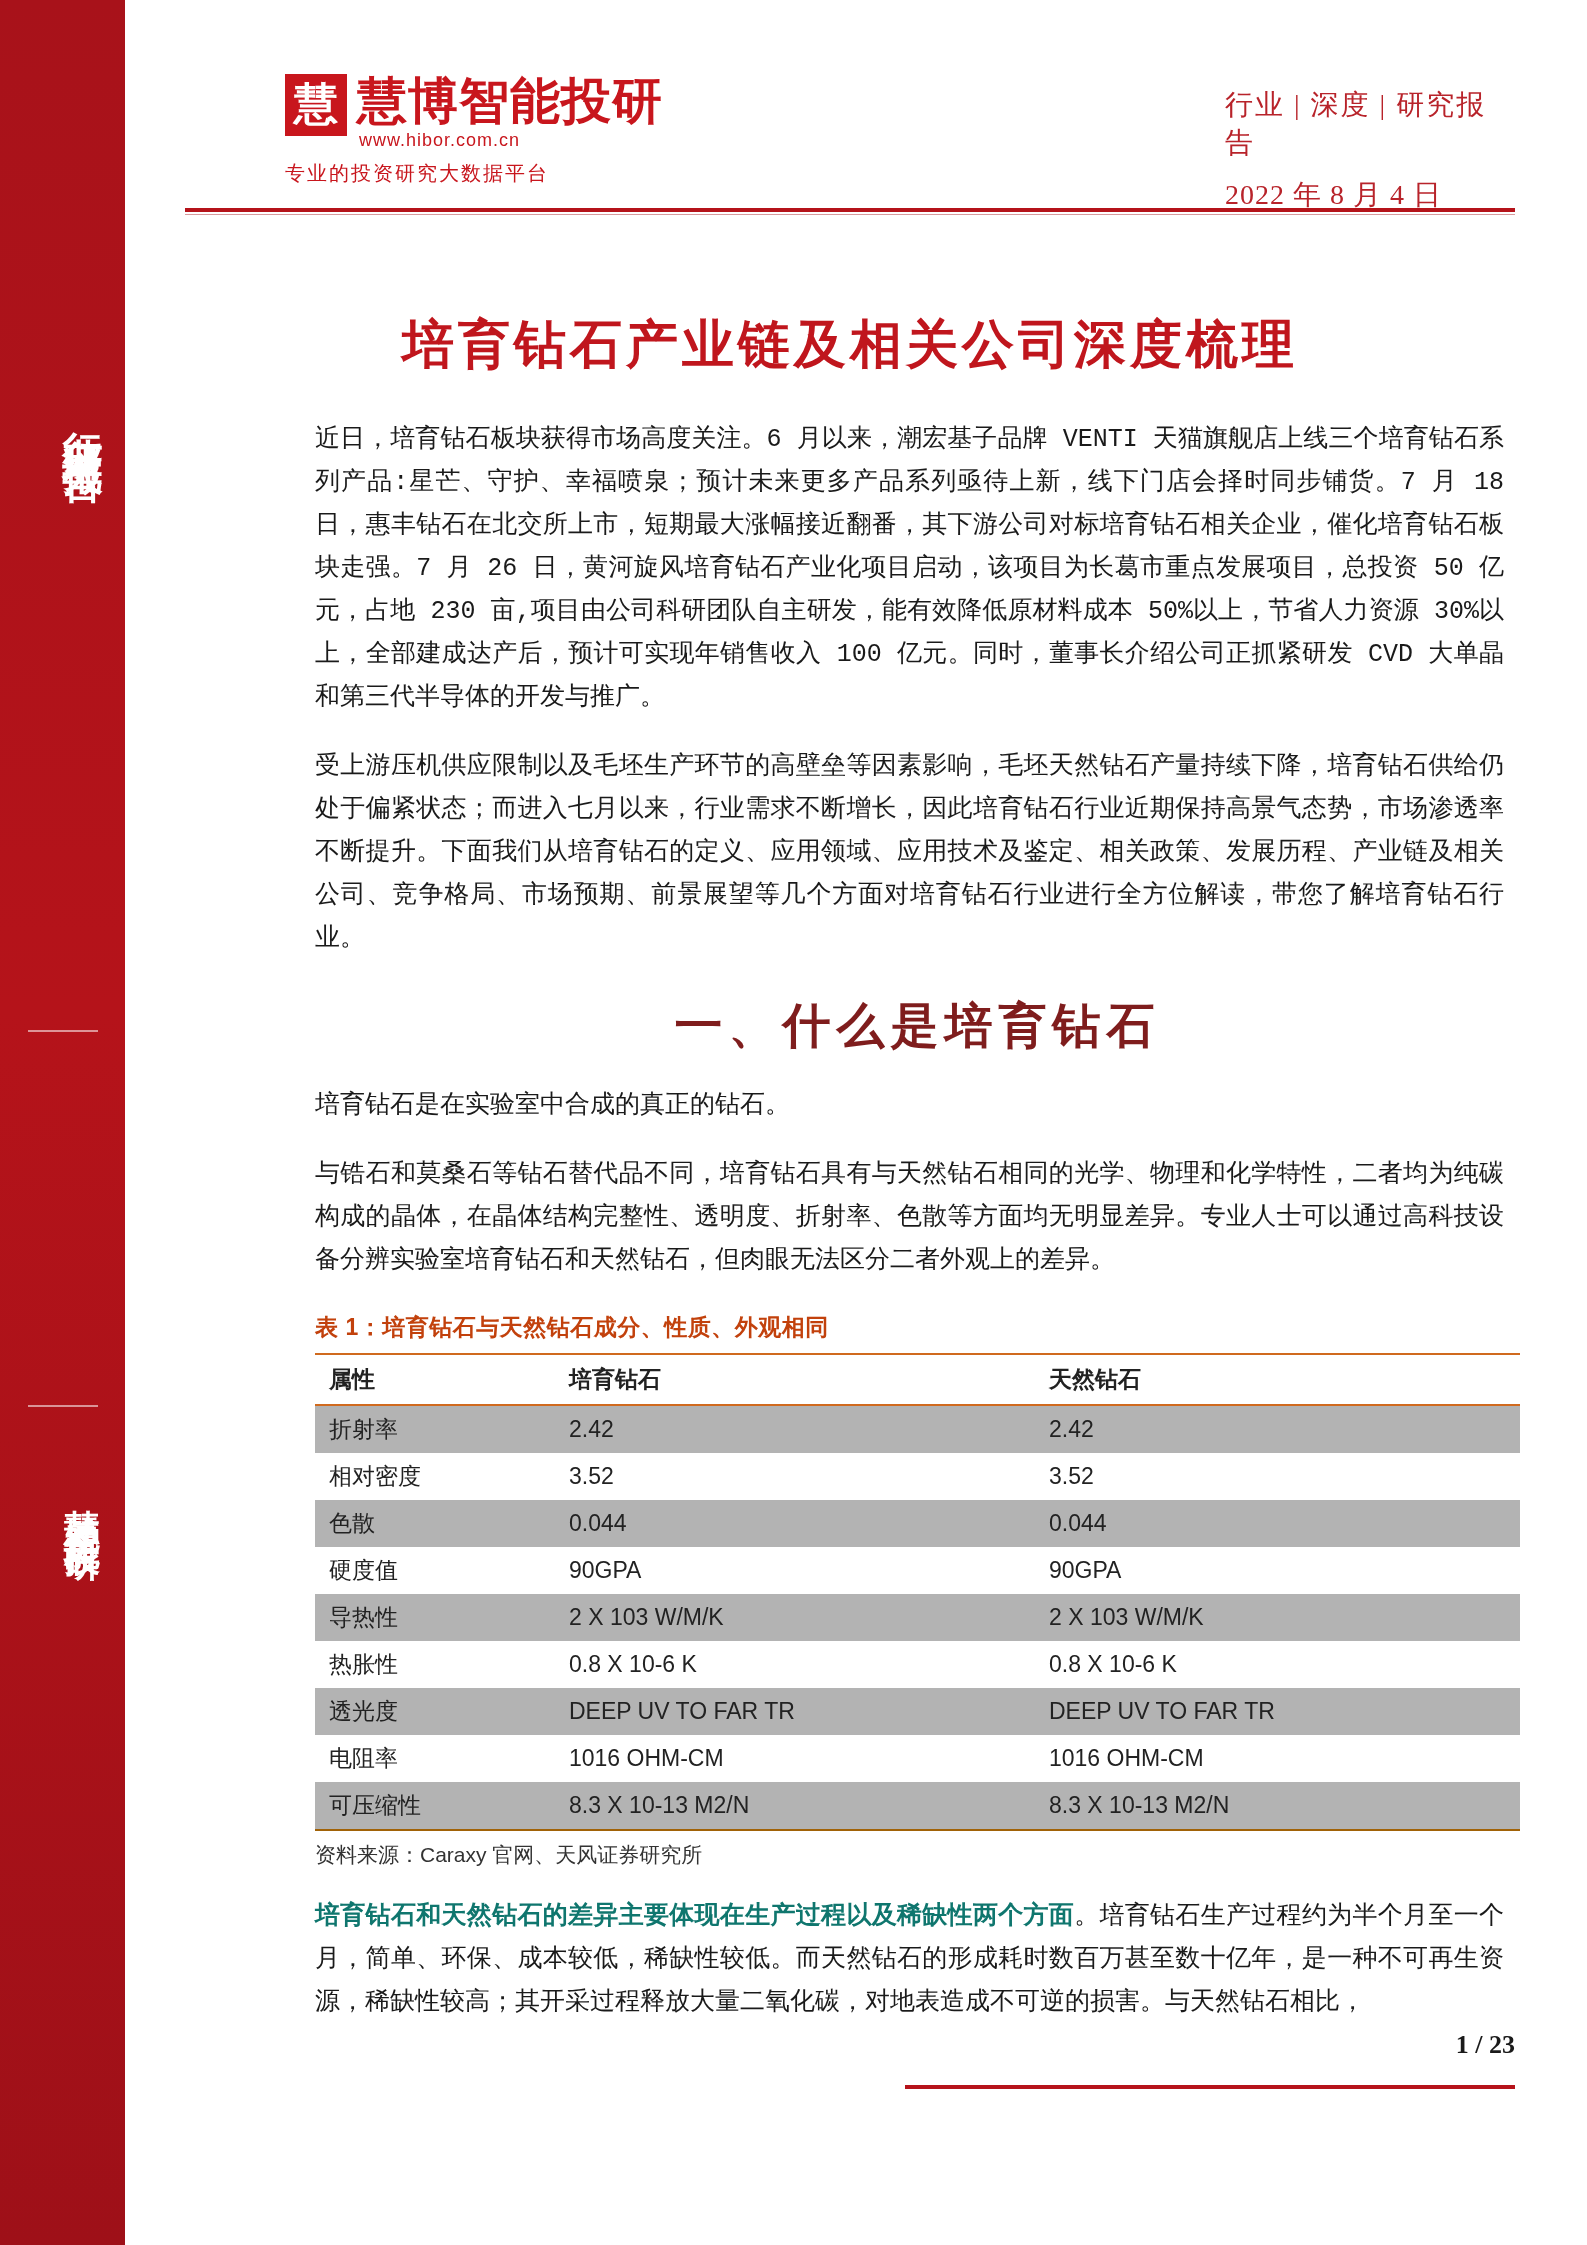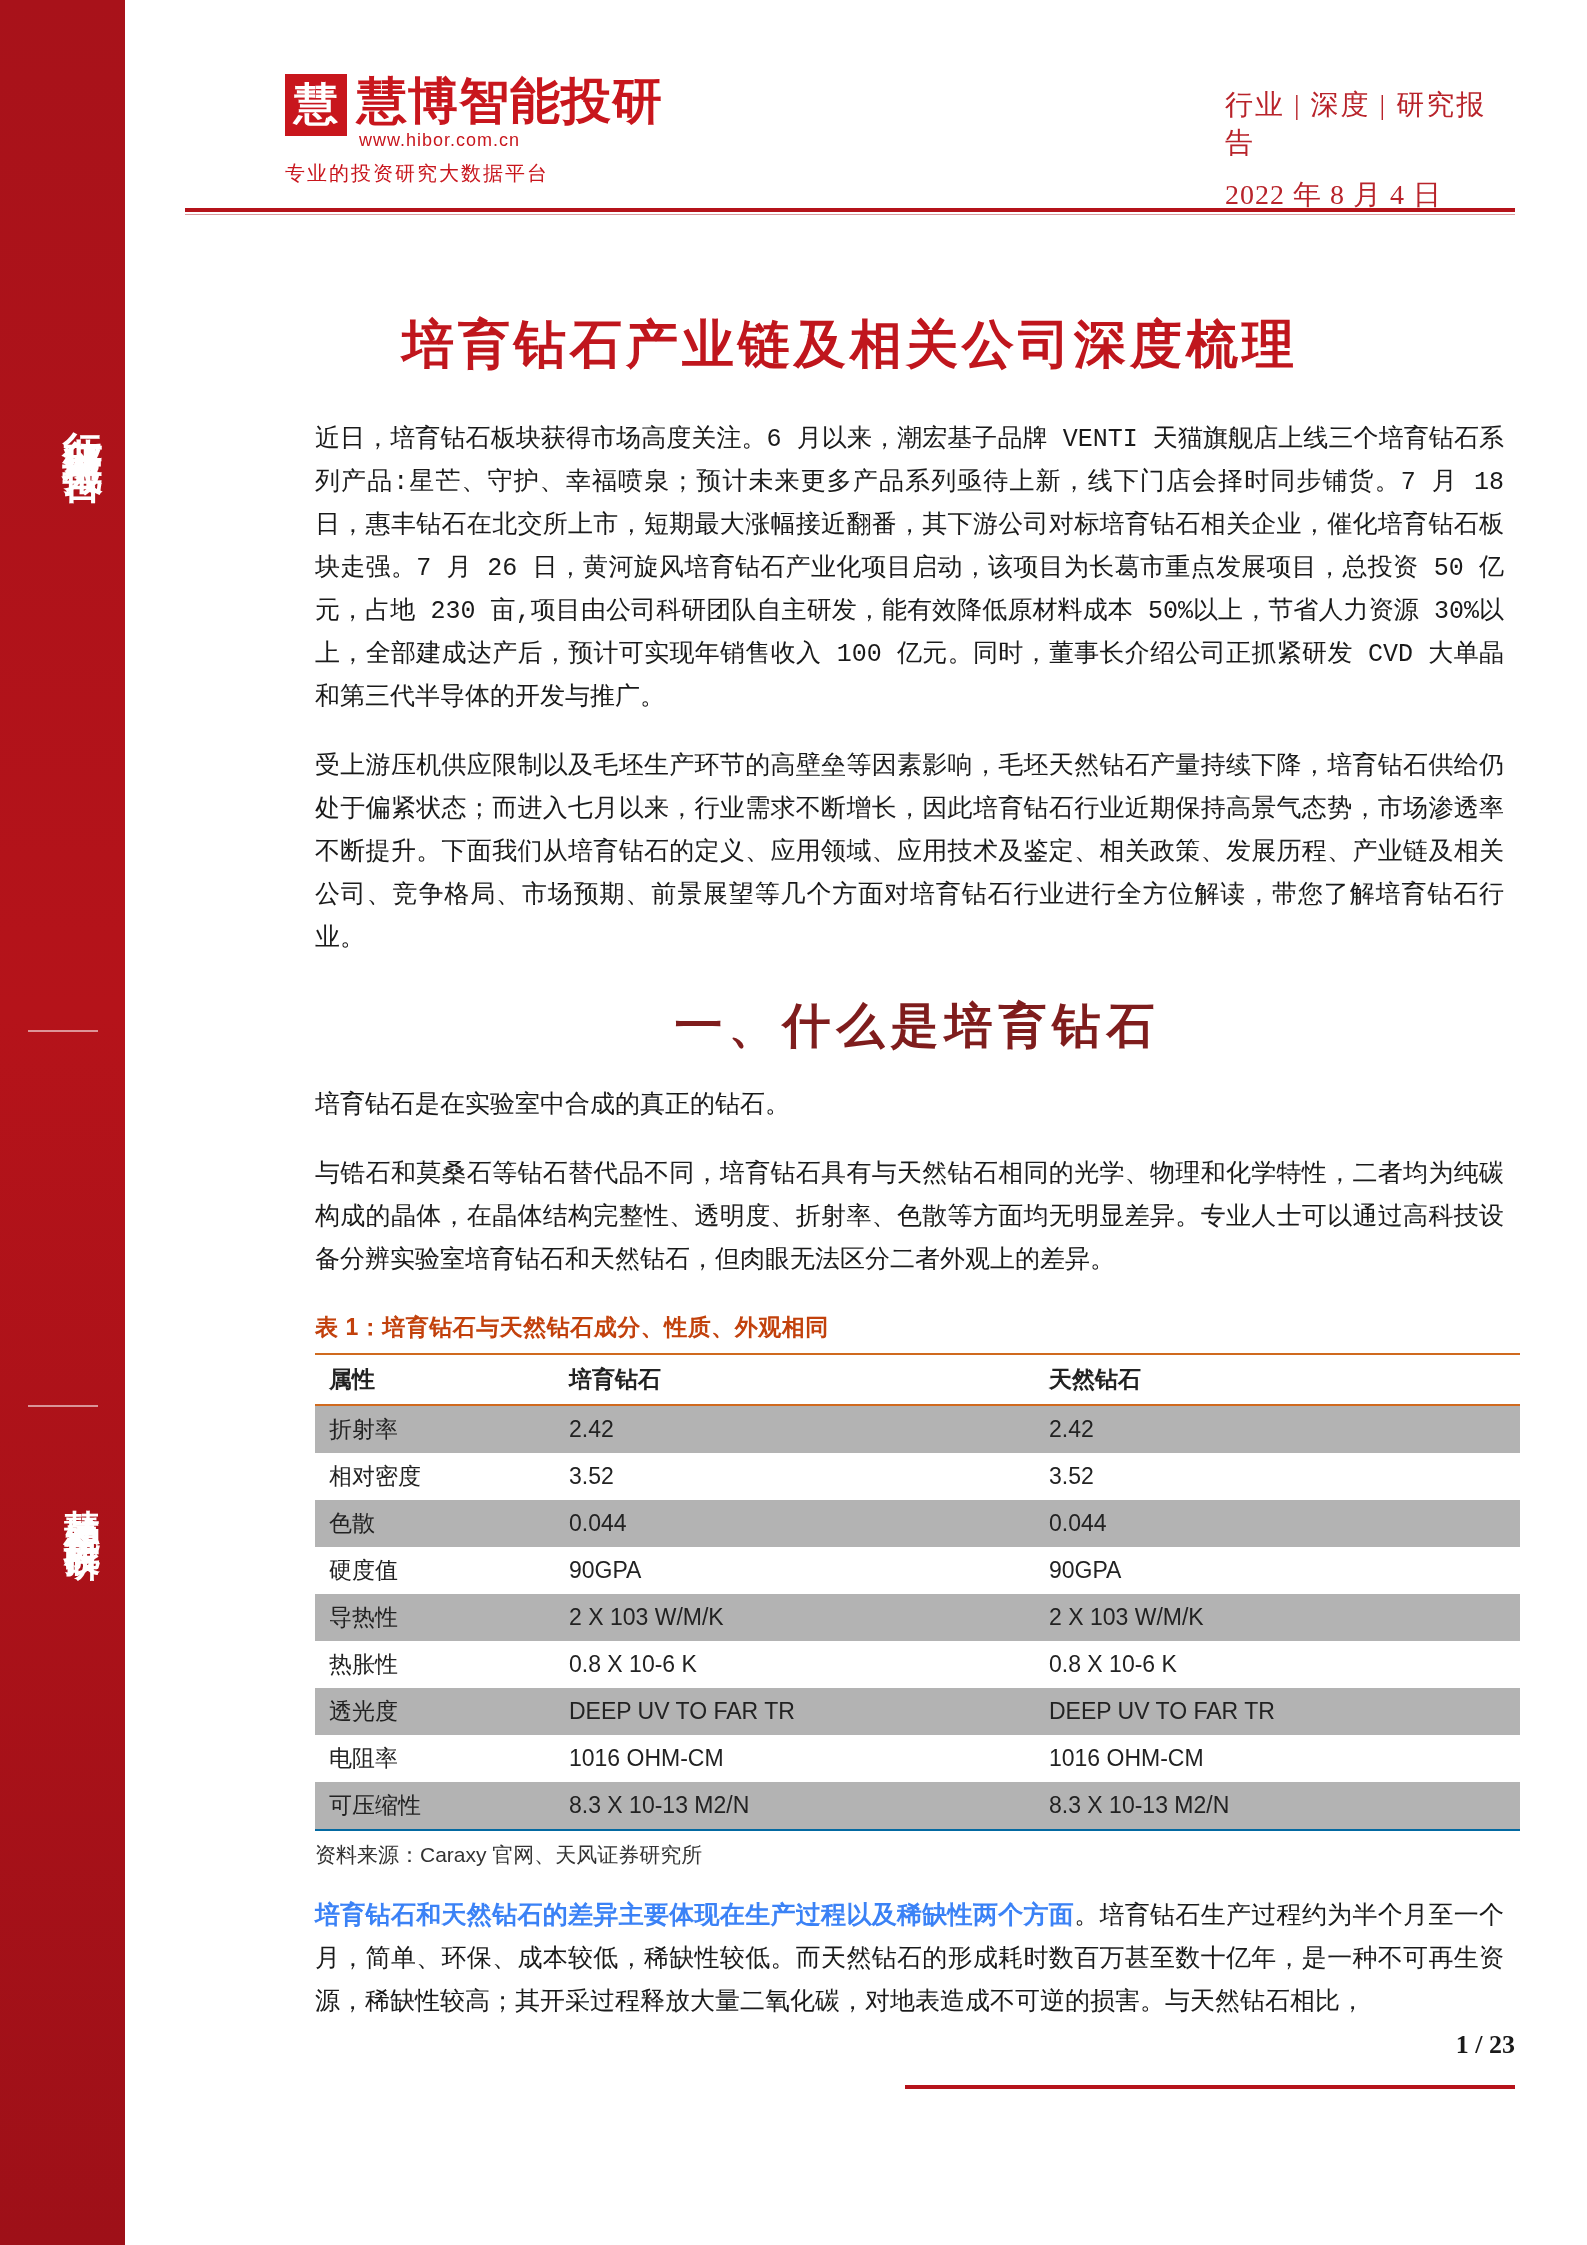--- a/index.html
+++ b/index.html
@@ -224,33 +224,33 @@
     background: #ffffff;
   }
   table.data tbody td {
     padding: 8px 14px;
     border: none;
   }
   table.data tbody tr.alt td {
     background: #b3b3b3;
   }
   table.data tbody tr.last td {
-    border-bottom: 2px solid #0369a1;
+    border-bottom: 2px solid #a16207;
   }
   col.c1 { width: 240px; }
   col.c2 { width: 480px; }
   col.c3 { width: 485px; }
   .source {
     margin-top: 10px;
     font-family: "Liberation Sans", sans-serif;
     font-size: 21px;
     color: #333;
   }
   .red-lead {
-    color: #3b82f6;
+    color: #0f766e;
     font-weight: 700;
   }
   
   .page-num {
     position: absolute;
     right: 72px;
     top: 2030px;
     font-family: "Liberation Serif", serif;
     font-size: 26px;
     font-weight: 700;

